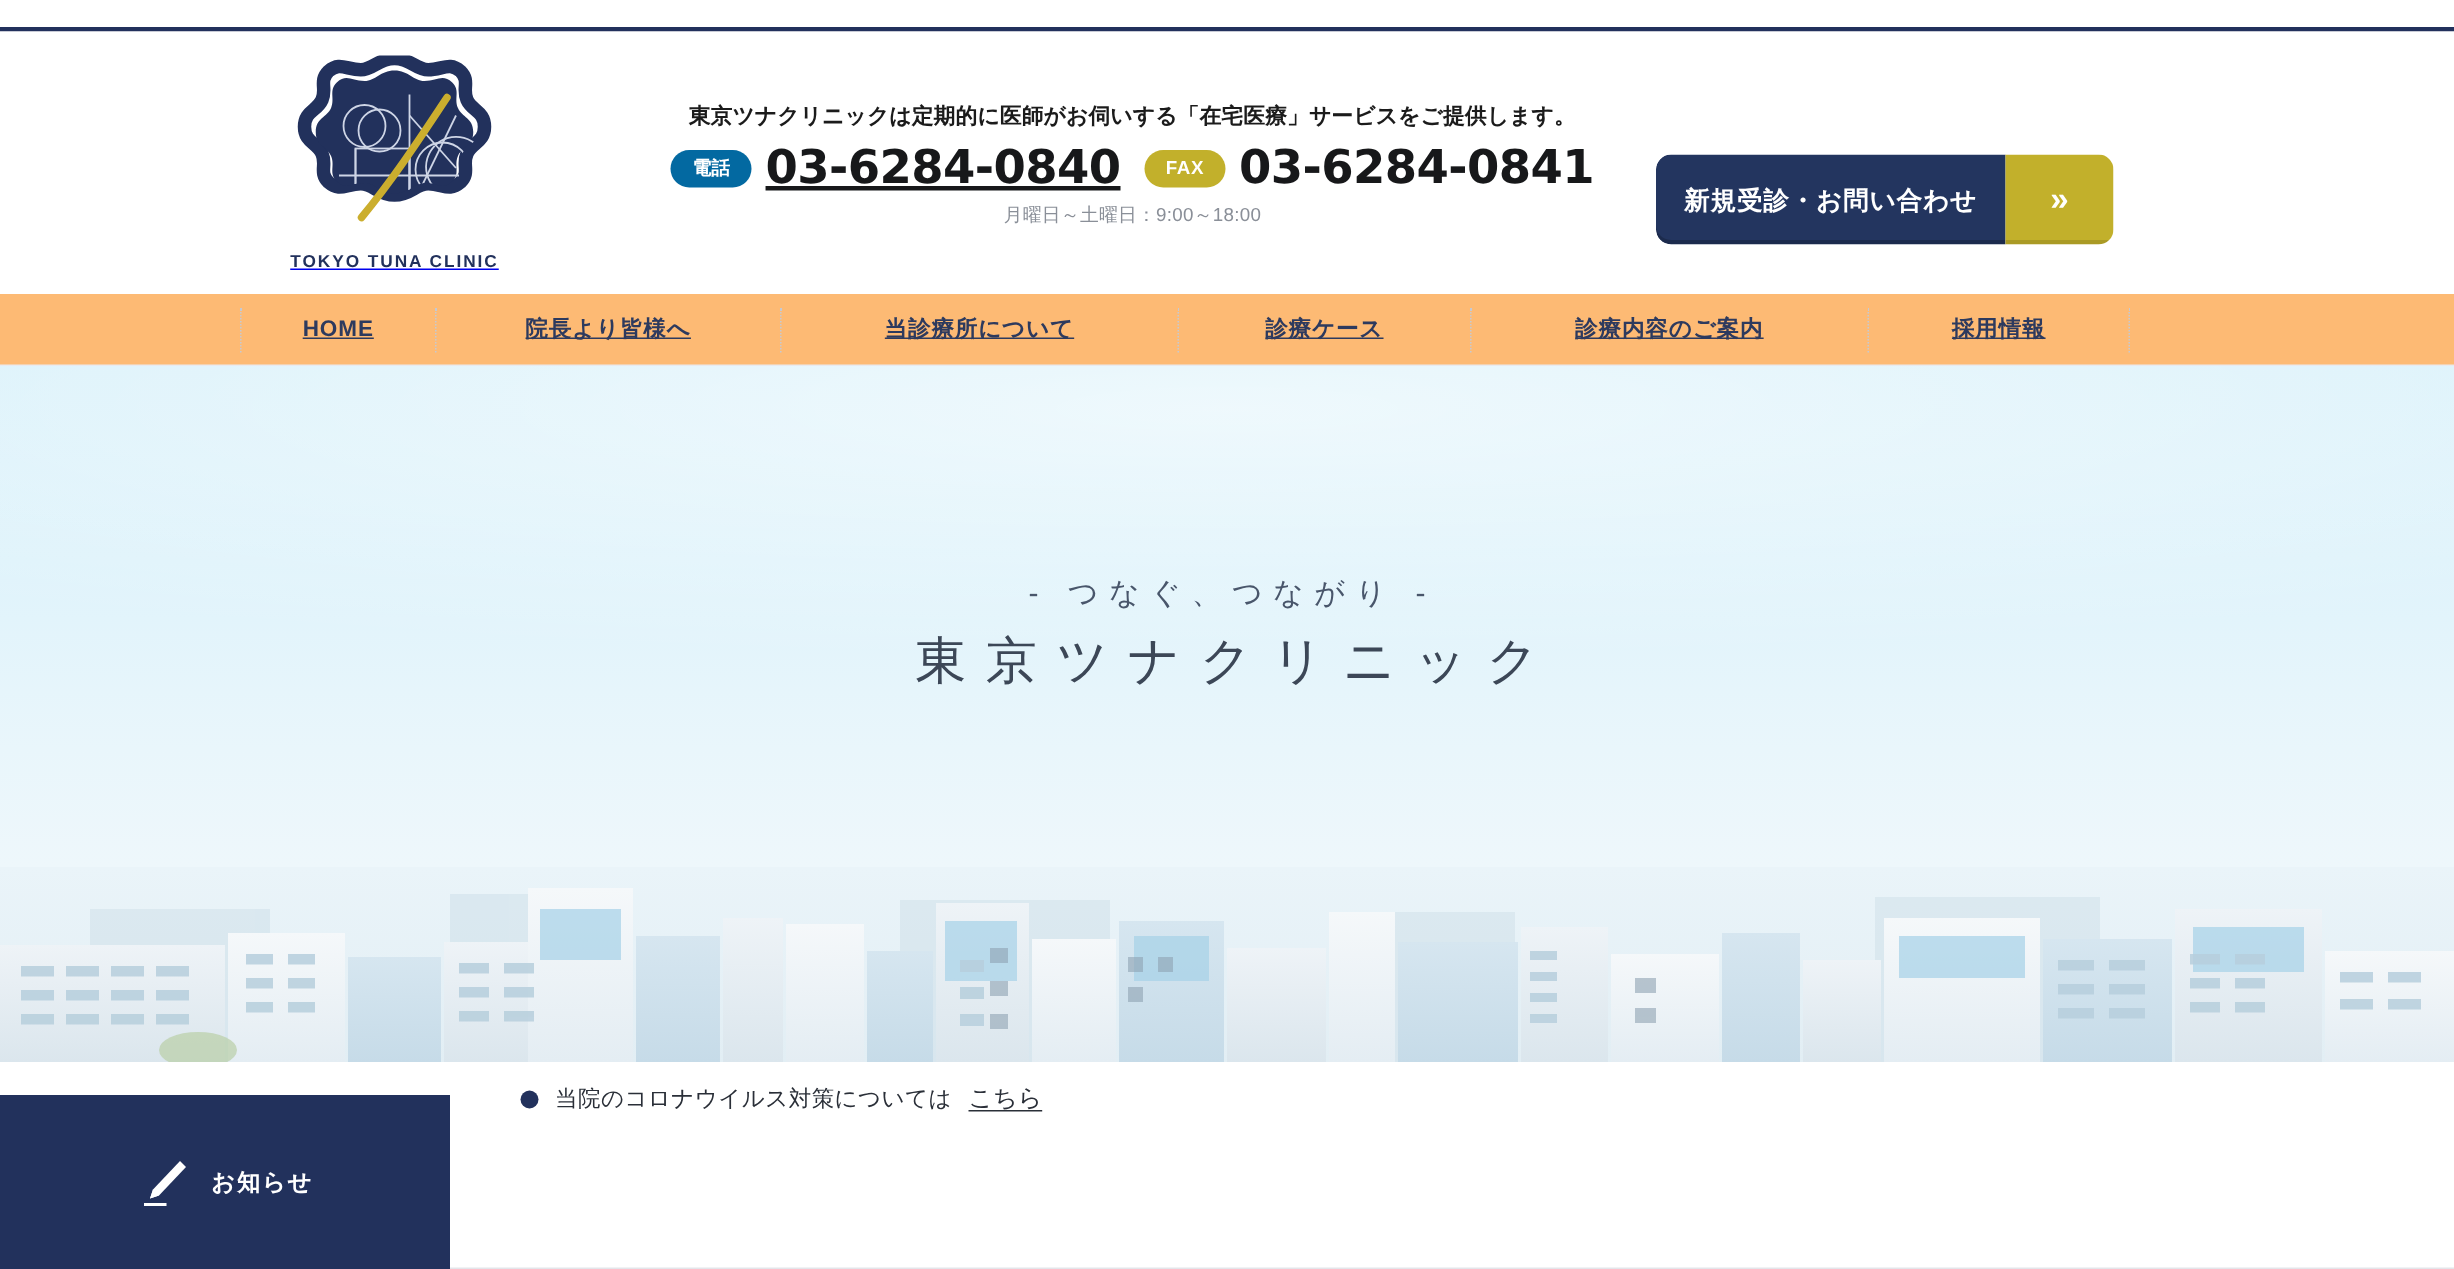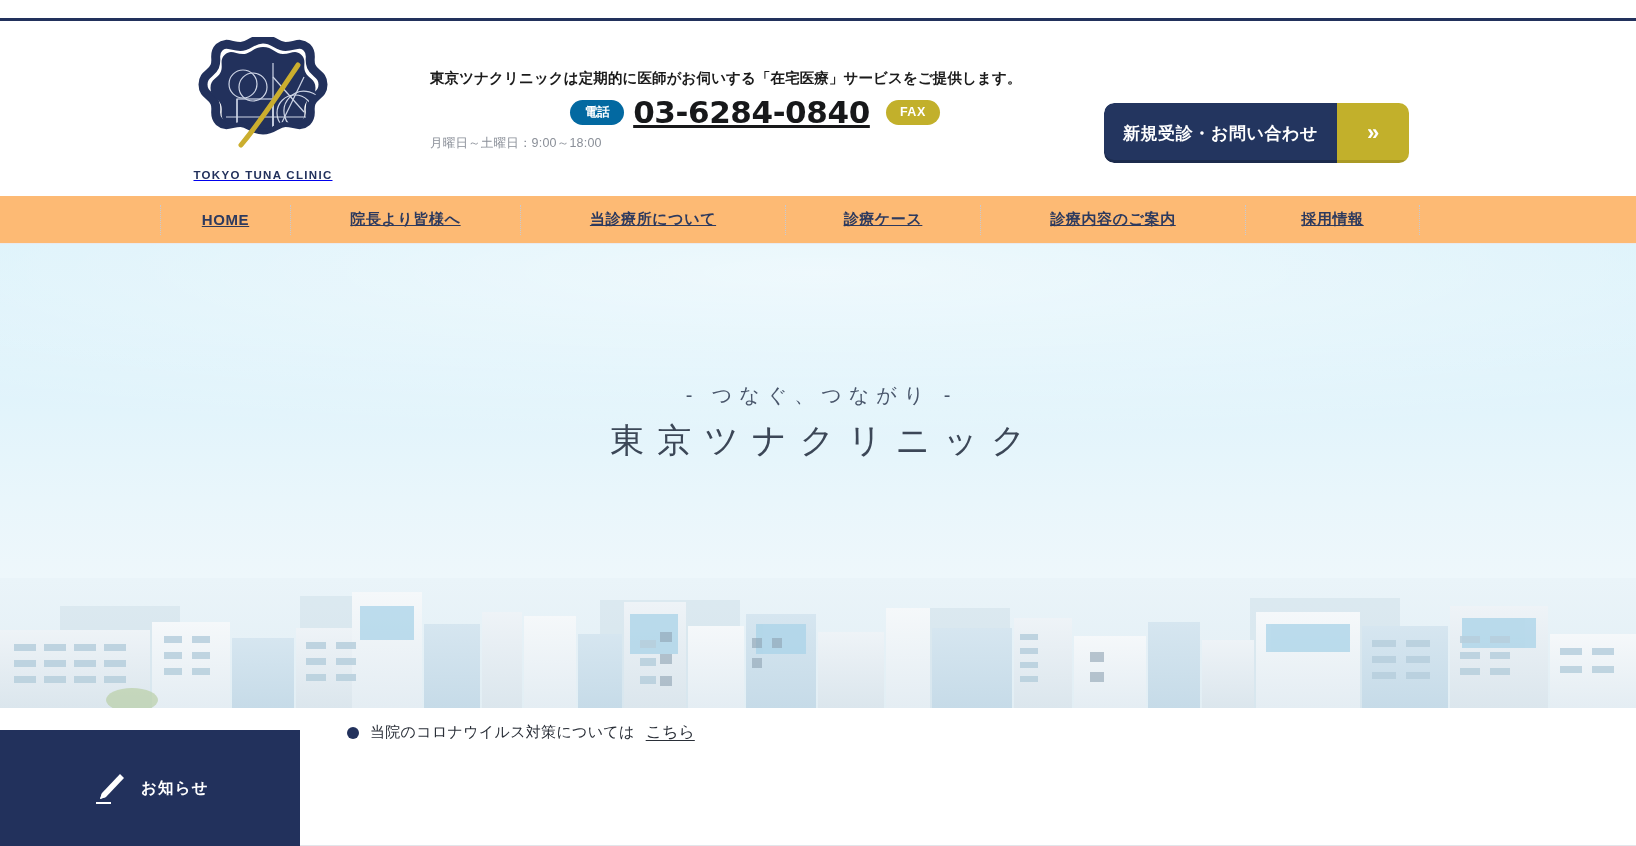--- a/index.html
+++ b/index.html
@@ -34,42 +34,42 @@
     margin-top:2px;font-size:11.5px;letter-spacing:1.3px;
     color:#22315c;font-weight:600;white-space:nowrap;
   }
 
   
   .head-center{
     position:absolute;left:430px;top:48px;width:650px;
   }
   .head-tag{
     font-size:14.5px;font-weight:700;color:#1b1b1b;
-    letter-spacing:0.1px;white-space:nowrap;text-align:left;
+    letter-spacing:0.1px;white-space:nowrap;text-align:center;
     line-height:1.3;
   }
   .phone-row{
     margin-top:9px;display:flex;align-items:center;justify-content:center;gap:16px;
     white-space:nowrap;
   }
   .ph-group{display:flex;align-items:center;gap:9px;}
   .badge{
     display:inline-flex;align-items:center;justify-content:center;
     height:25px;min-width:54px;padding:0 9px;border-radius:13px;
     color:#fff;font-size:13px;font-weight:700;letter-spacing:0.5px;
     box-sizing:border-box;
   }
   .badge.tel{background:#0369a1;font-size:12.5px;letter-spacing:0px;}
   .badge.fax{background:#c2b02b;font-size:12.5px;}
   .ph-num{
     font-size:31px;font-weight:800;color:#17181a;letter-spacing:-0.4px;
     line-height:1;font-family:"DejaVu Sans","Liberation Sans",sans-serif;
   }
   .hours{
-    margin-top:7px;font-size:12.5px;color:#8a8f98;
+    margin-top:7px;text-align:center;font-size:12.5px;color:#8a8f98;
     letter-spacing:0.2px;
   }
 
   
   .cta{
     position:absolute;left:1104px;top:82px;width:305px;height:60px;
     display:flex;text-decoration:none;overflow:hidden;
     border-radius:10px;
   }
   .cta-main{
@@ -225,20 +225,21 @@
     <div class="head-center">
       <div class="head-tag">東京ツナクリニックは定期的に医師がお伺いする「在宅医療」サービスをご提供します。</div>
 
       <div class="phone-row">
         <div class="ph-group">
           <span class="badge tel">電話</span>
           <a class="ph-num" href="#">03-6284-0840</a>
         </div>
         <div class="ph-group">
           <span class="badge fax">FAX</span>
+          <span class="ph-num">03-6284-0841</span>
         </div>
       </div>
 
       <div class="hours">月曜日～土曜日：9:00～18:00</div>
     </div>
 
     <a class="cta" href="#">
       <span class="cta-main">
         <span>新規受診・お問い合わせ</span>
       </span>

